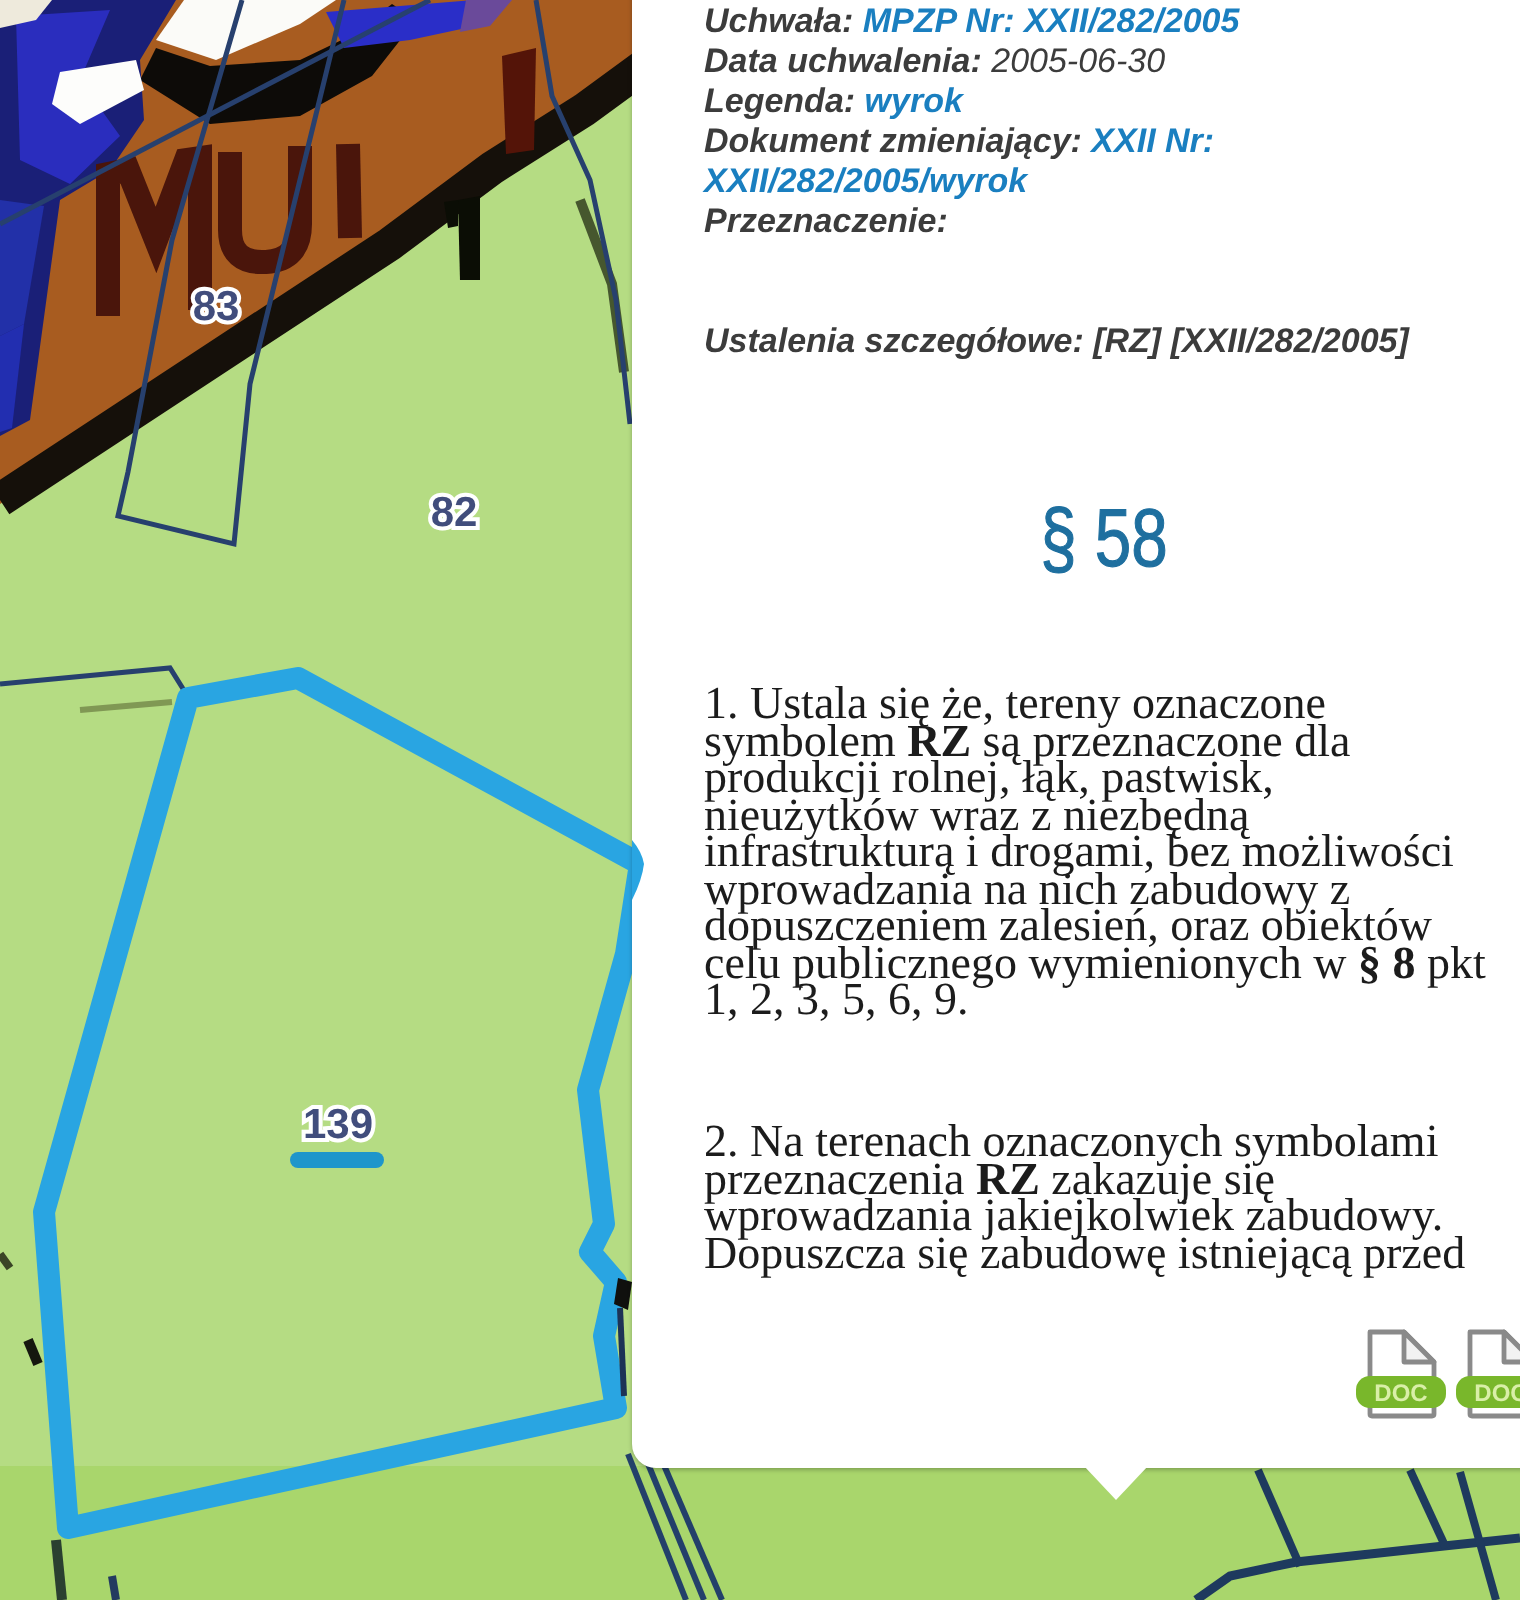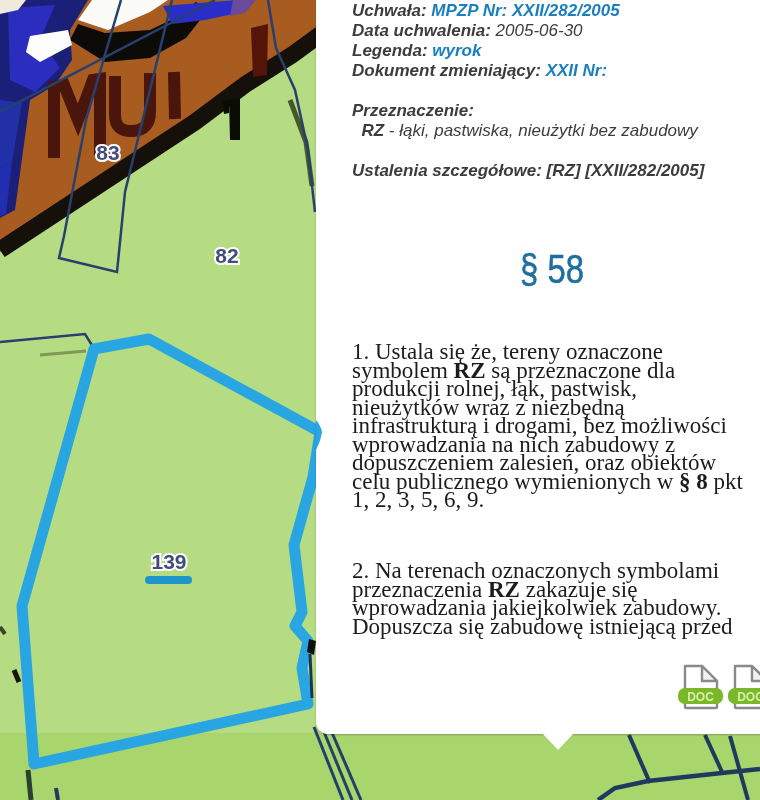--- a/index.html
+++ b/index.html
@@ -100,23 +100,23 @@
 </svg>
 
 <div id="panel"></div>
 
 <div id="tail"></div>
 
 <div class="info">Uchwała: <a>MPZP Nr: XXII/282/2005</a><br>
 Data uchwalenia: <span class="v">2005-06-30</span><br>
 Legenda: <a>wyrok</a><br>
 Dokument zmieniający: <a>XXII Nr:</a><br>
+<a>XXII/282/2005/wyrok</a><br>
+Przeznaczenie:<br>
 <br>
-Przeznaczenie:<br>
-<span class="v">&nbsp;&nbsp;<b>RZ</b> - łąki, pastwiska, nieużytki bez zabudowy</span><br>
 <br>
 Ustalenia szczegółowe: [RZ] [XXII/282/2005]</div>
 
 <div class="p58">§ 58</div>
 
 <div class="para" style="top:343px;">1. Ustala się że, tereny oznaczone<br>symbolem <b>RZ</b> są przeznaczone dla<br>produkcji rolnej, łąk, pastwisk,<br>nieużytków wraz z niezbędną<br>infrastrukturą i drogami, bez możliwości<br>wprowadzania na nich zabudowy z<br>dopuszczeniem zalesień, oraz obiektów<br>celu publicznego wymienionych w <b>§ 8</b> pkt<br>1, 2, 3, 5, 6, 9.</div>
 
 <div class="para" style="top:562px;">2. Na terenach oznaczonych symbolami<br>przeznaczenia <b>RZ</b> zakazuje się<br>wprowadzania jakiejkolwiek zabudowy.<br>Dopuszcza się zabudowę istniejącą przed</div>
 
 <svg style="position:absolute;left:316px;top:418px;" width="8" height="34" viewBox="0 0 8 34" xmlns="http://www.w3.org/2000/svg">

